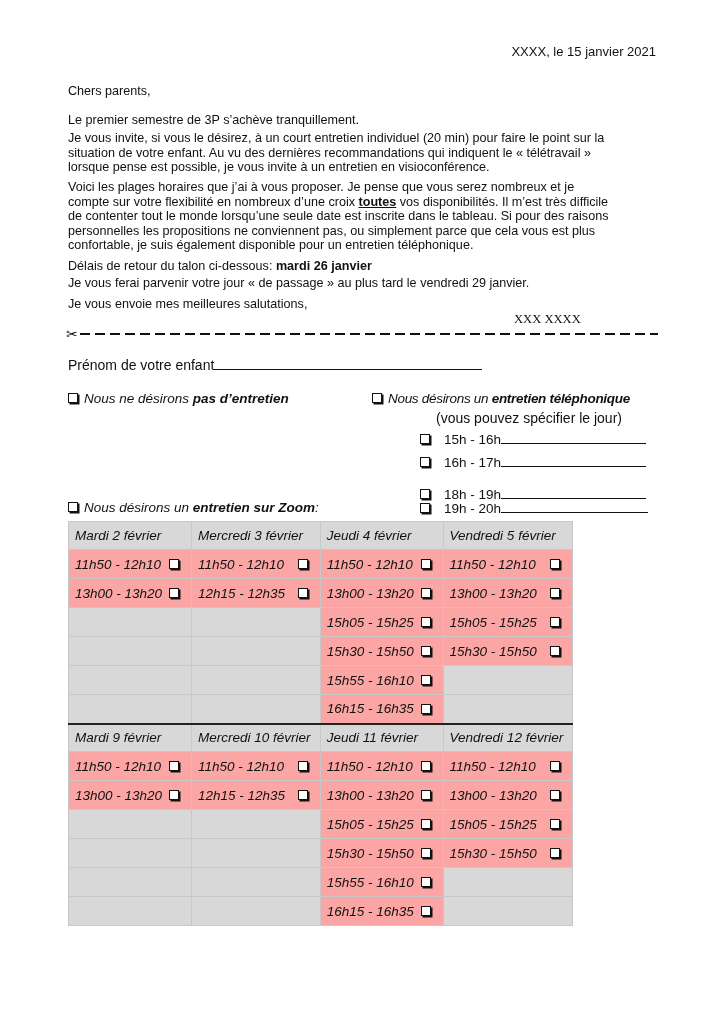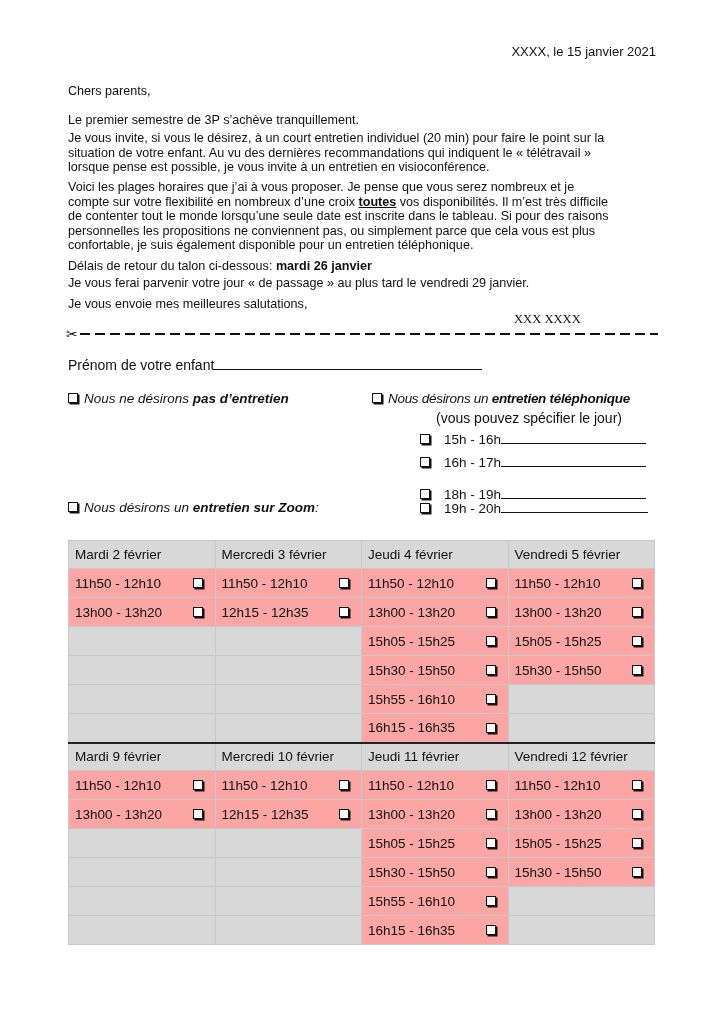--- a/index.html
+++ b/index.html
@@ -17,23 +17,24 @@
     .scissors { font-size: 14px; line-height: 14px; margin-right: 2px; }
     .dashes { flex: 1; height: 2px; background: repeating-linear-gradient(90deg, #111 0 10px, transparent 10px 15px); }
     .fieldlbl { left: 68px; top: 357px; font-size: 14px; }
     .underline-line { display: inline-block; border-bottom: 1px solid #111; vertical-align: baseline; }
     .opt { font-size: 13.5px; font-style: italic; }
     .cb { display: inline-block; width: 8px; height: 8px; border: 1px solid #111; box-shadow: 1.5px 1.5px 0 #111; margin-right: 6px; vertical-align: 0px; background:#fff; }
     .small { font-size: 14px; }
     .phone-row { left: 420px; font-size: 13.5px; display: flex; align-items: baseline; justify-content: flex-end; }
     .phone-row .cb { margin-right: 14px; }
     table.sched {
-      position: absolute; left: 68px; top: 540px; width: 587px;
+      position: absolute; left: 68px; top: 521px; width: 505px;
       border-collapse: collapse; font-size: 13.5px;
       border: 1.5px solid #222;
+      font-style: italic;
     }
     table.sched td {
       border: 1px solid #c8c8c8; height: 29px; padding: 0 6px; width: 134px;
       box-sizing: border-box; white-space: nowrap;
     }
     table.sched tr.head td { background: #d9d8d9; height: 28px; }
     table.sched tr.head.sep td { border-top: 2px solid #222; }
     table.sched td.slot { background: #fca5a5; }
     table.sched td.empty { background: #d9d8d9; }
     .slotwrap { display: flex; justify-content: space-between; align-items: center; padding-right: 6px; }

